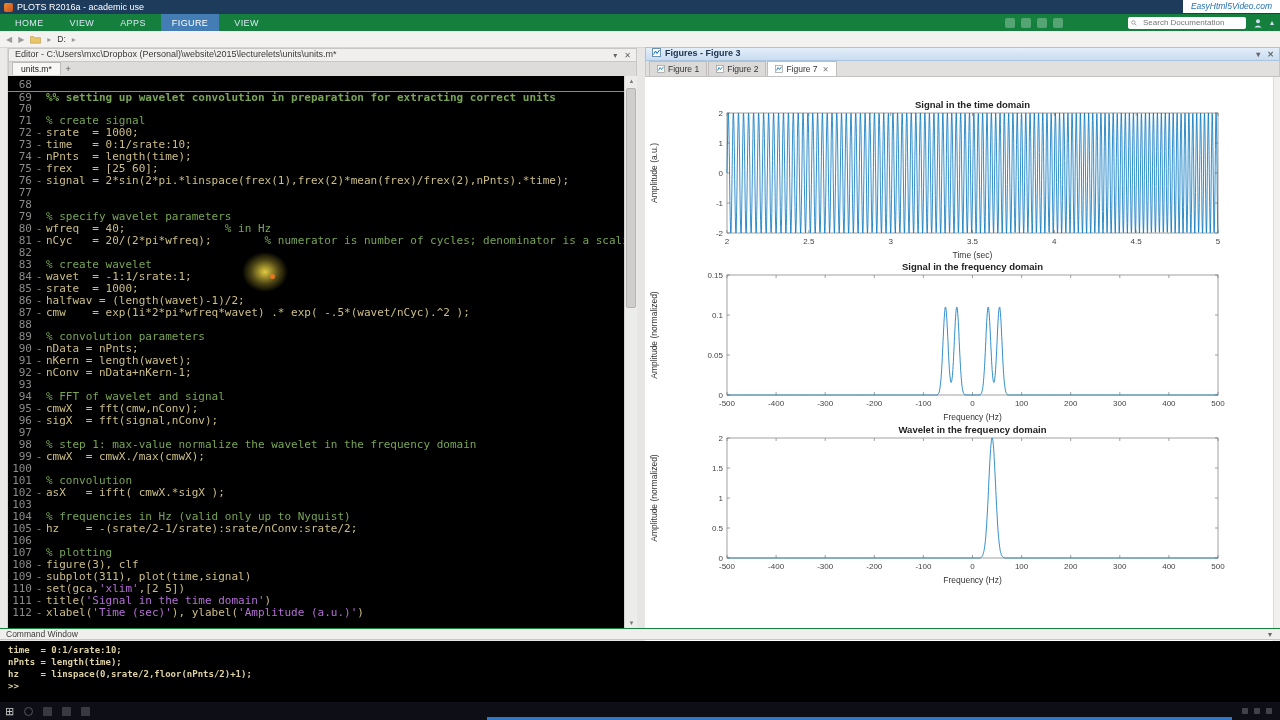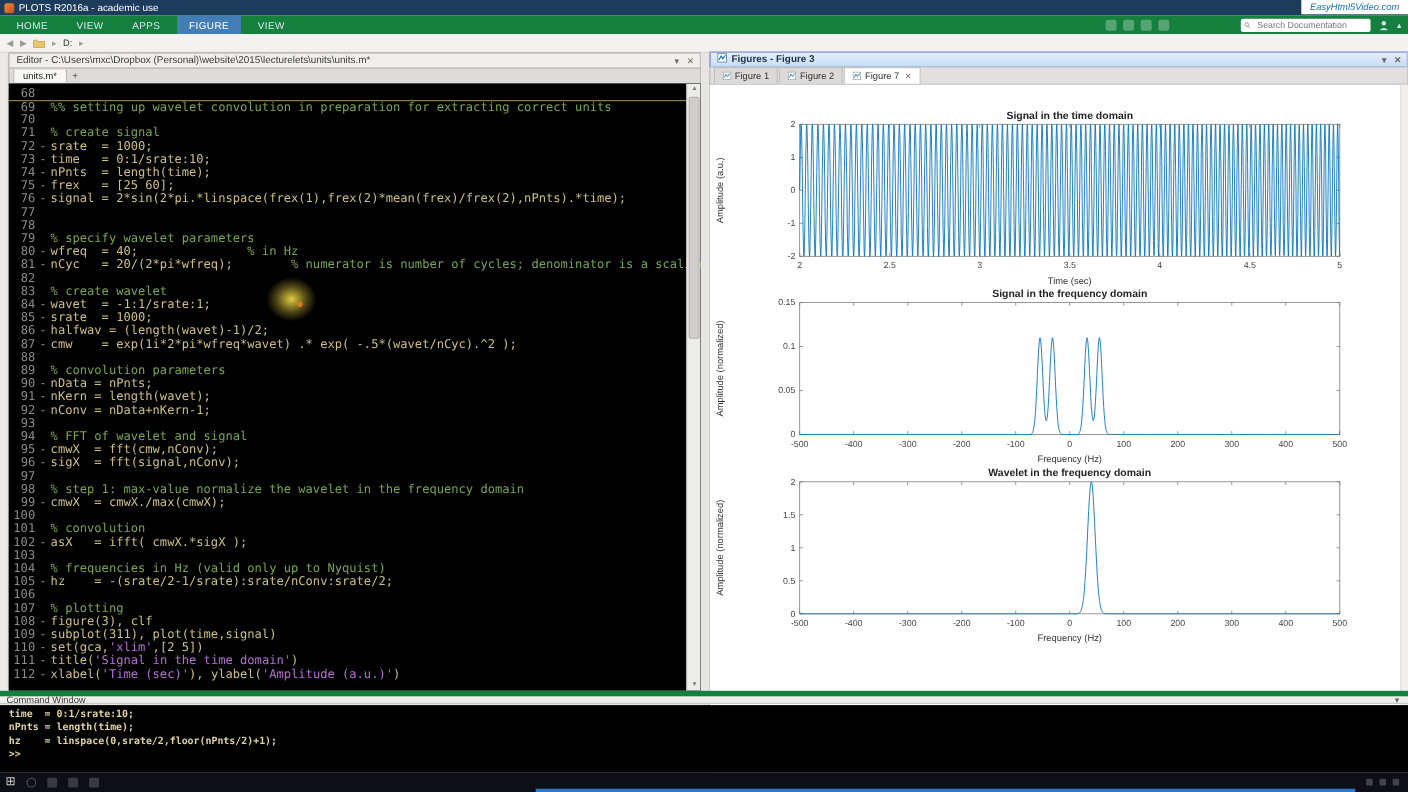--- a/index.html
+++ b/index.html
@@ -53,21 +53,21 @@
   .editor-tabs{height:14px;background:#dddcdb;border-left:1px solid #c9c7c6;border-right:1px solid #c9c7c6;
     display:flex;align-items:flex-start;padding-left:3px}
   .etab{height:13px;background:#f8f7f6;border:1px solid #bdbbba;border-bottom:none;
     font-size:8.5px;color:#222;display:flex;align-items:center;padding:0 8px}
   .etab-plus{width:15px;height:13px;font-size:9px;color:#555;display:flex;align-items:center;justify-content:center}
   .code-area{position:absolute;left:0;top:28px;right:0;bottom:0;background:#000;overflow:hidden}
   .code-lines{position:absolute;left:0;top:0;right:13px;bottom:0;padding-top:3px;
     font-family:"DejaVu Sans Mono",monospace;font-size:11px;line-height:12px;white-space:pre}
   .cl{height:12px;white-space:pre}
   .cl.cellstart{border-top:1px solid #9a8c50}
-  .cl.cellstart .tk-com{font-weight:normal}
+  .cl.cellstart .tk-com{font-weight:bold}
   .ln{display:inline-block;width:24px;text-align:right;color:#8a8a8a}
   .dash{display:inline-block;width:14px;text-align:center;color:#8a8a8a}
   .tk-code{color:#cdbf86}
   .tk-com{color:#79a455}
   .tk-str{color:#b36fd4}
   .vscroll{position:absolute;right:0;top:0;width:13px;bottom:0;background:#ececeb;border-left:1px solid #d5d3d2}
   .sb-arrow{position:absolute;left:0;width:13px;text-align:center;font-size:6px;color:#7a7a7a}
   .sb-arrow.up{top:2px}.sb-arrow.down{bottom:2px}
   .sb-thumb{position:absolute;left:1px;top:12px;width:10px;height:220px;background:#cfcecd;
     border:1px solid #b5b3b2;border-radius:2px}
@@ -90,21 +90,21 @@
   .chart text{font-family:"Liberation Sans",sans-serif}
   .ctitle{font-size:9.5px;font-weight:bold;fill:#222}
   .clab{font-size:8px;fill:#444}
   .caxis{font-size:8.5px;fill:#333}
   .cbox{fill:none;stroke:#7a7a7a;stroke-width:.7}
   .ctick{stroke:#7a7a7a;stroke-width:.7}
   .fig-scroll{position:absolute;right:0;top:0;width:7px;bottom:0;background:#f1f0ef;border-left:1px solid #dddbda}
 
   
   .cmd-header{position:absolute;left:0;top:628px;width:1280px;height:12px;background:#f0efee;
-    border-top:5px solid #15803d;border-bottom:1px solid #c9c7c6;display:flex;align-items:center;
+    border-top:1px solid #15803d;border-bottom:1px solid #c9c7c6;display:flex;align-items:center;
     font-size:8.5px;color:#3a3a3a;padding:0 6px;position:absolute}
   .cmd-header .ph-icons{right:8px}
   .cmd-body{position:absolute;left:0;top:641px;width:1280px;height:61px;background:#000;
     font-family:"DejaVu Sans Mono",monospace;font-size:9px;line-height:12px;padding:3px 0 0 8px}
   .cmd-body .cl2{white-space:pre;font-weight:bold}
   .cmd-body .tk-code{color:#ded2a0}
   .cmd-body .tk-com{color:#79a455}
 
   
   .taskbar{position:absolute;left:0;top:702px;width:1280px;height:18px;background:#0e0e16;

